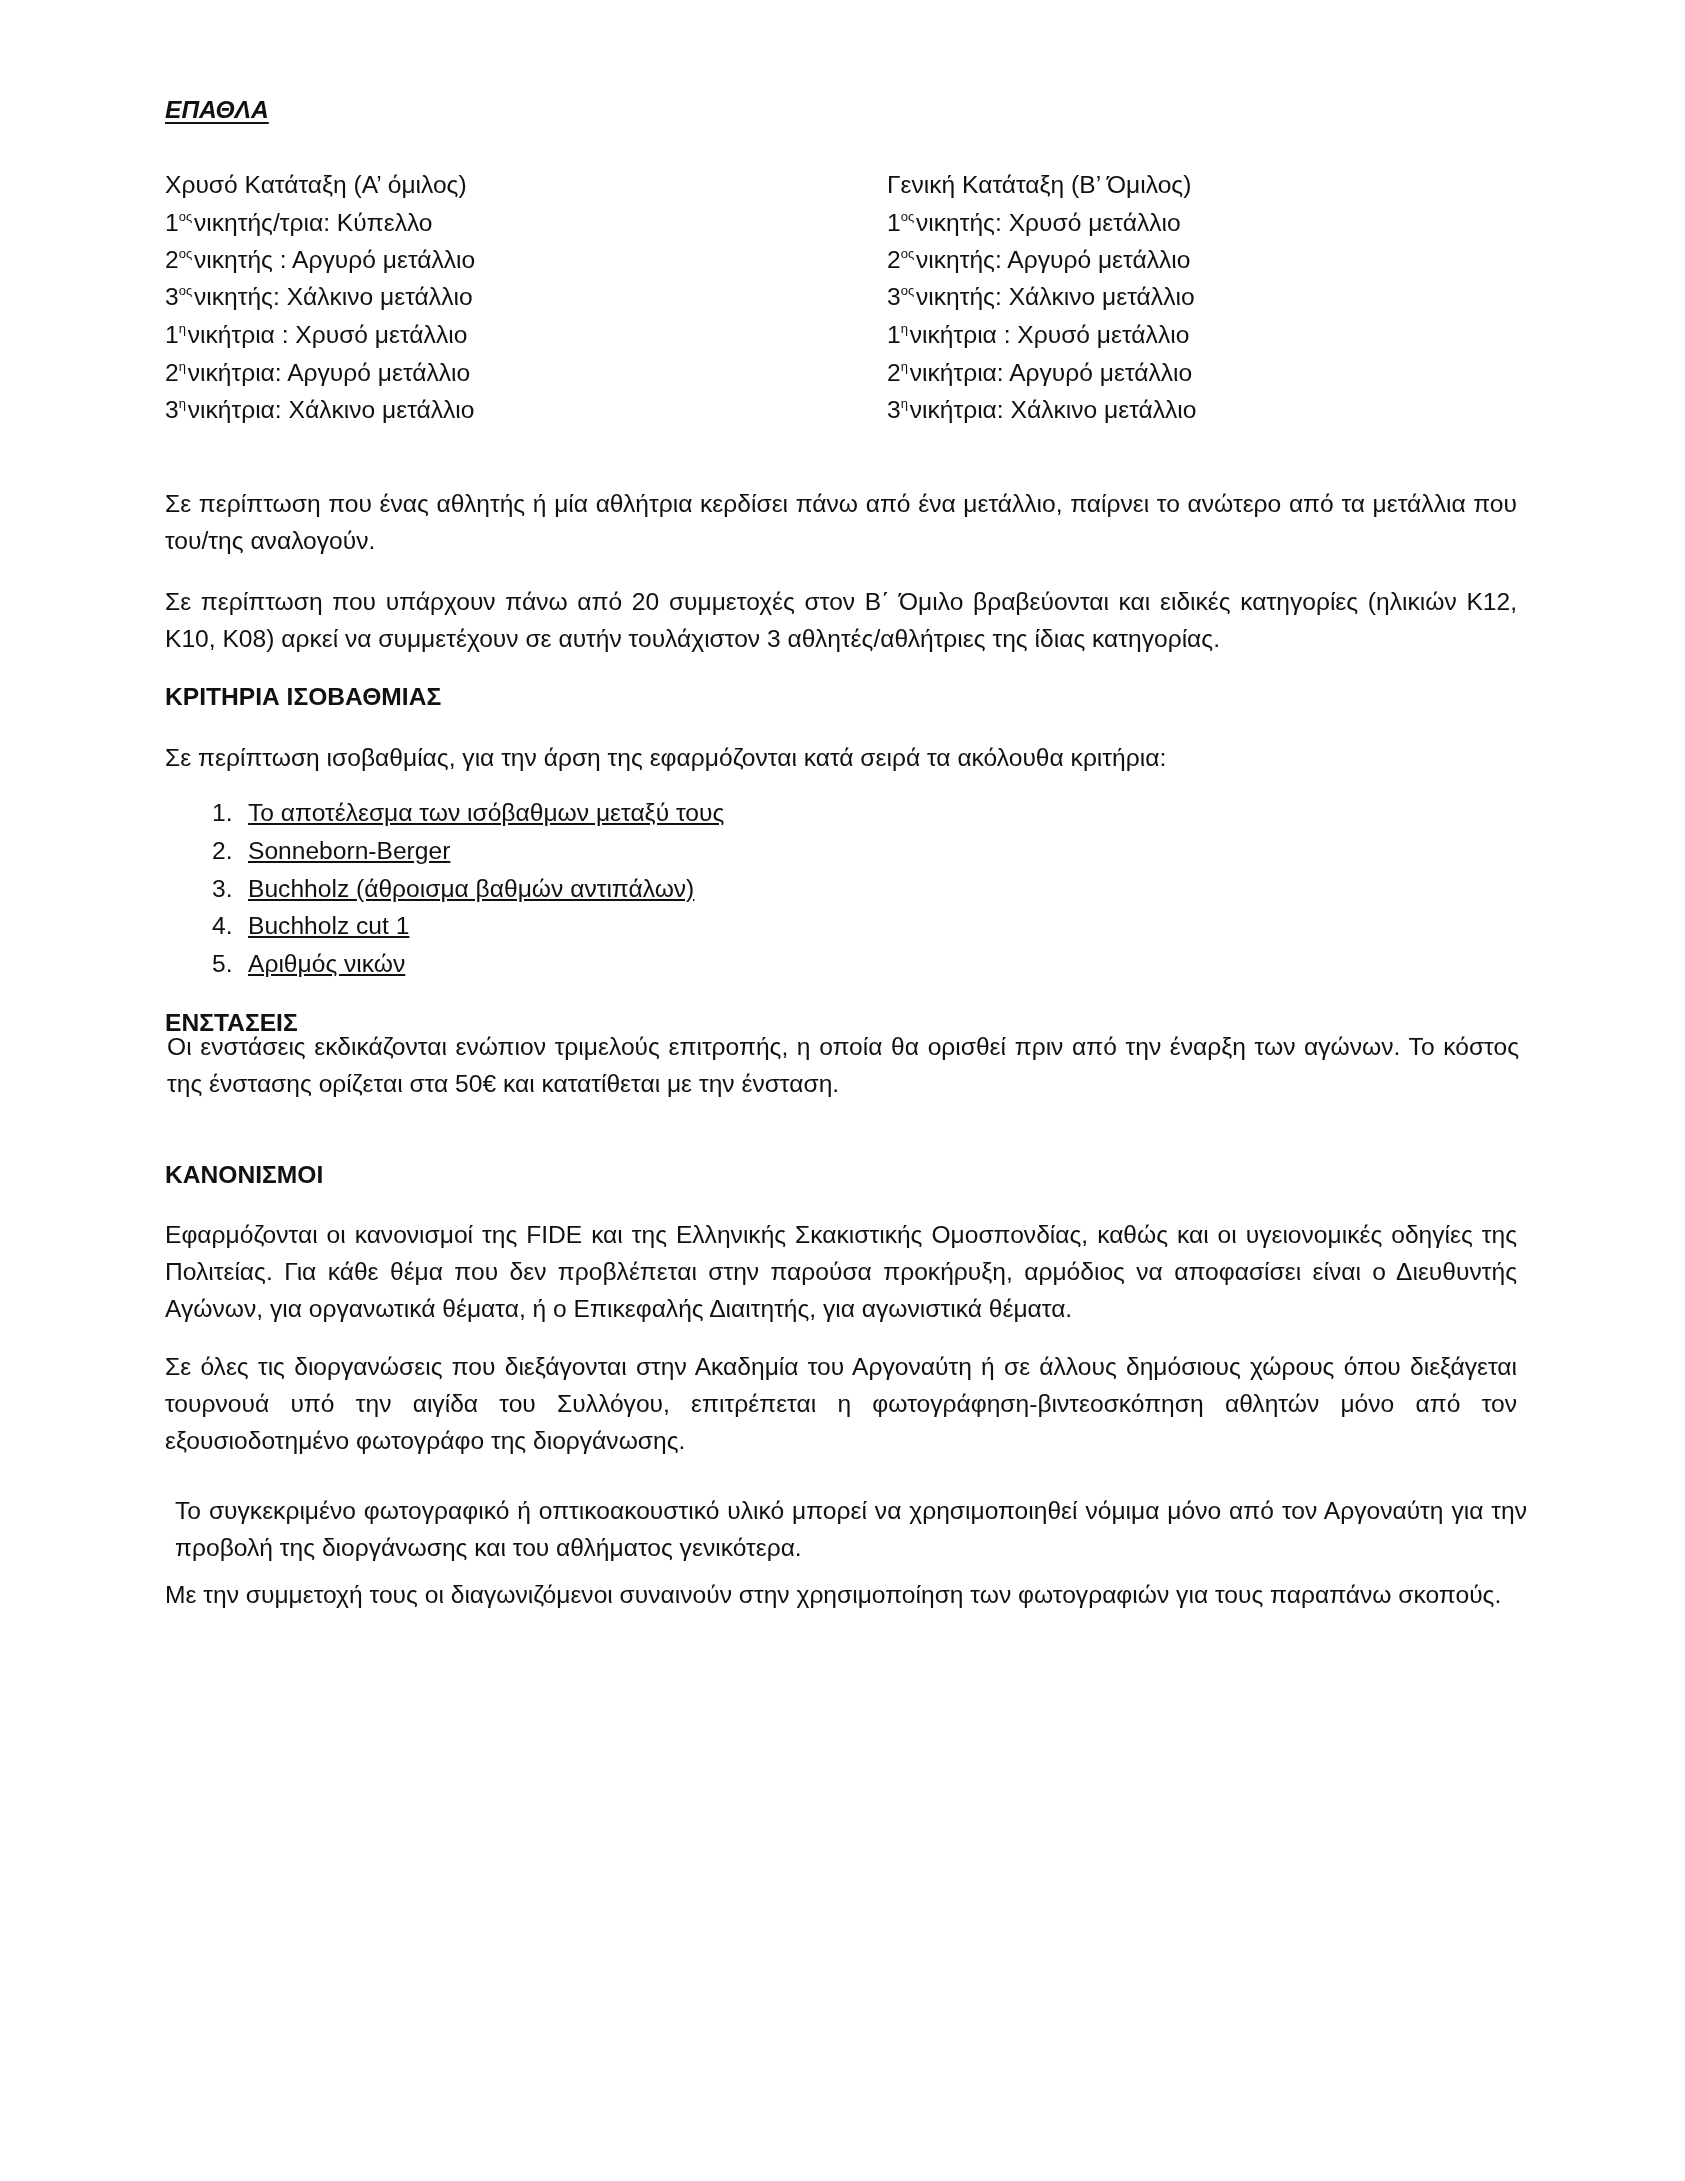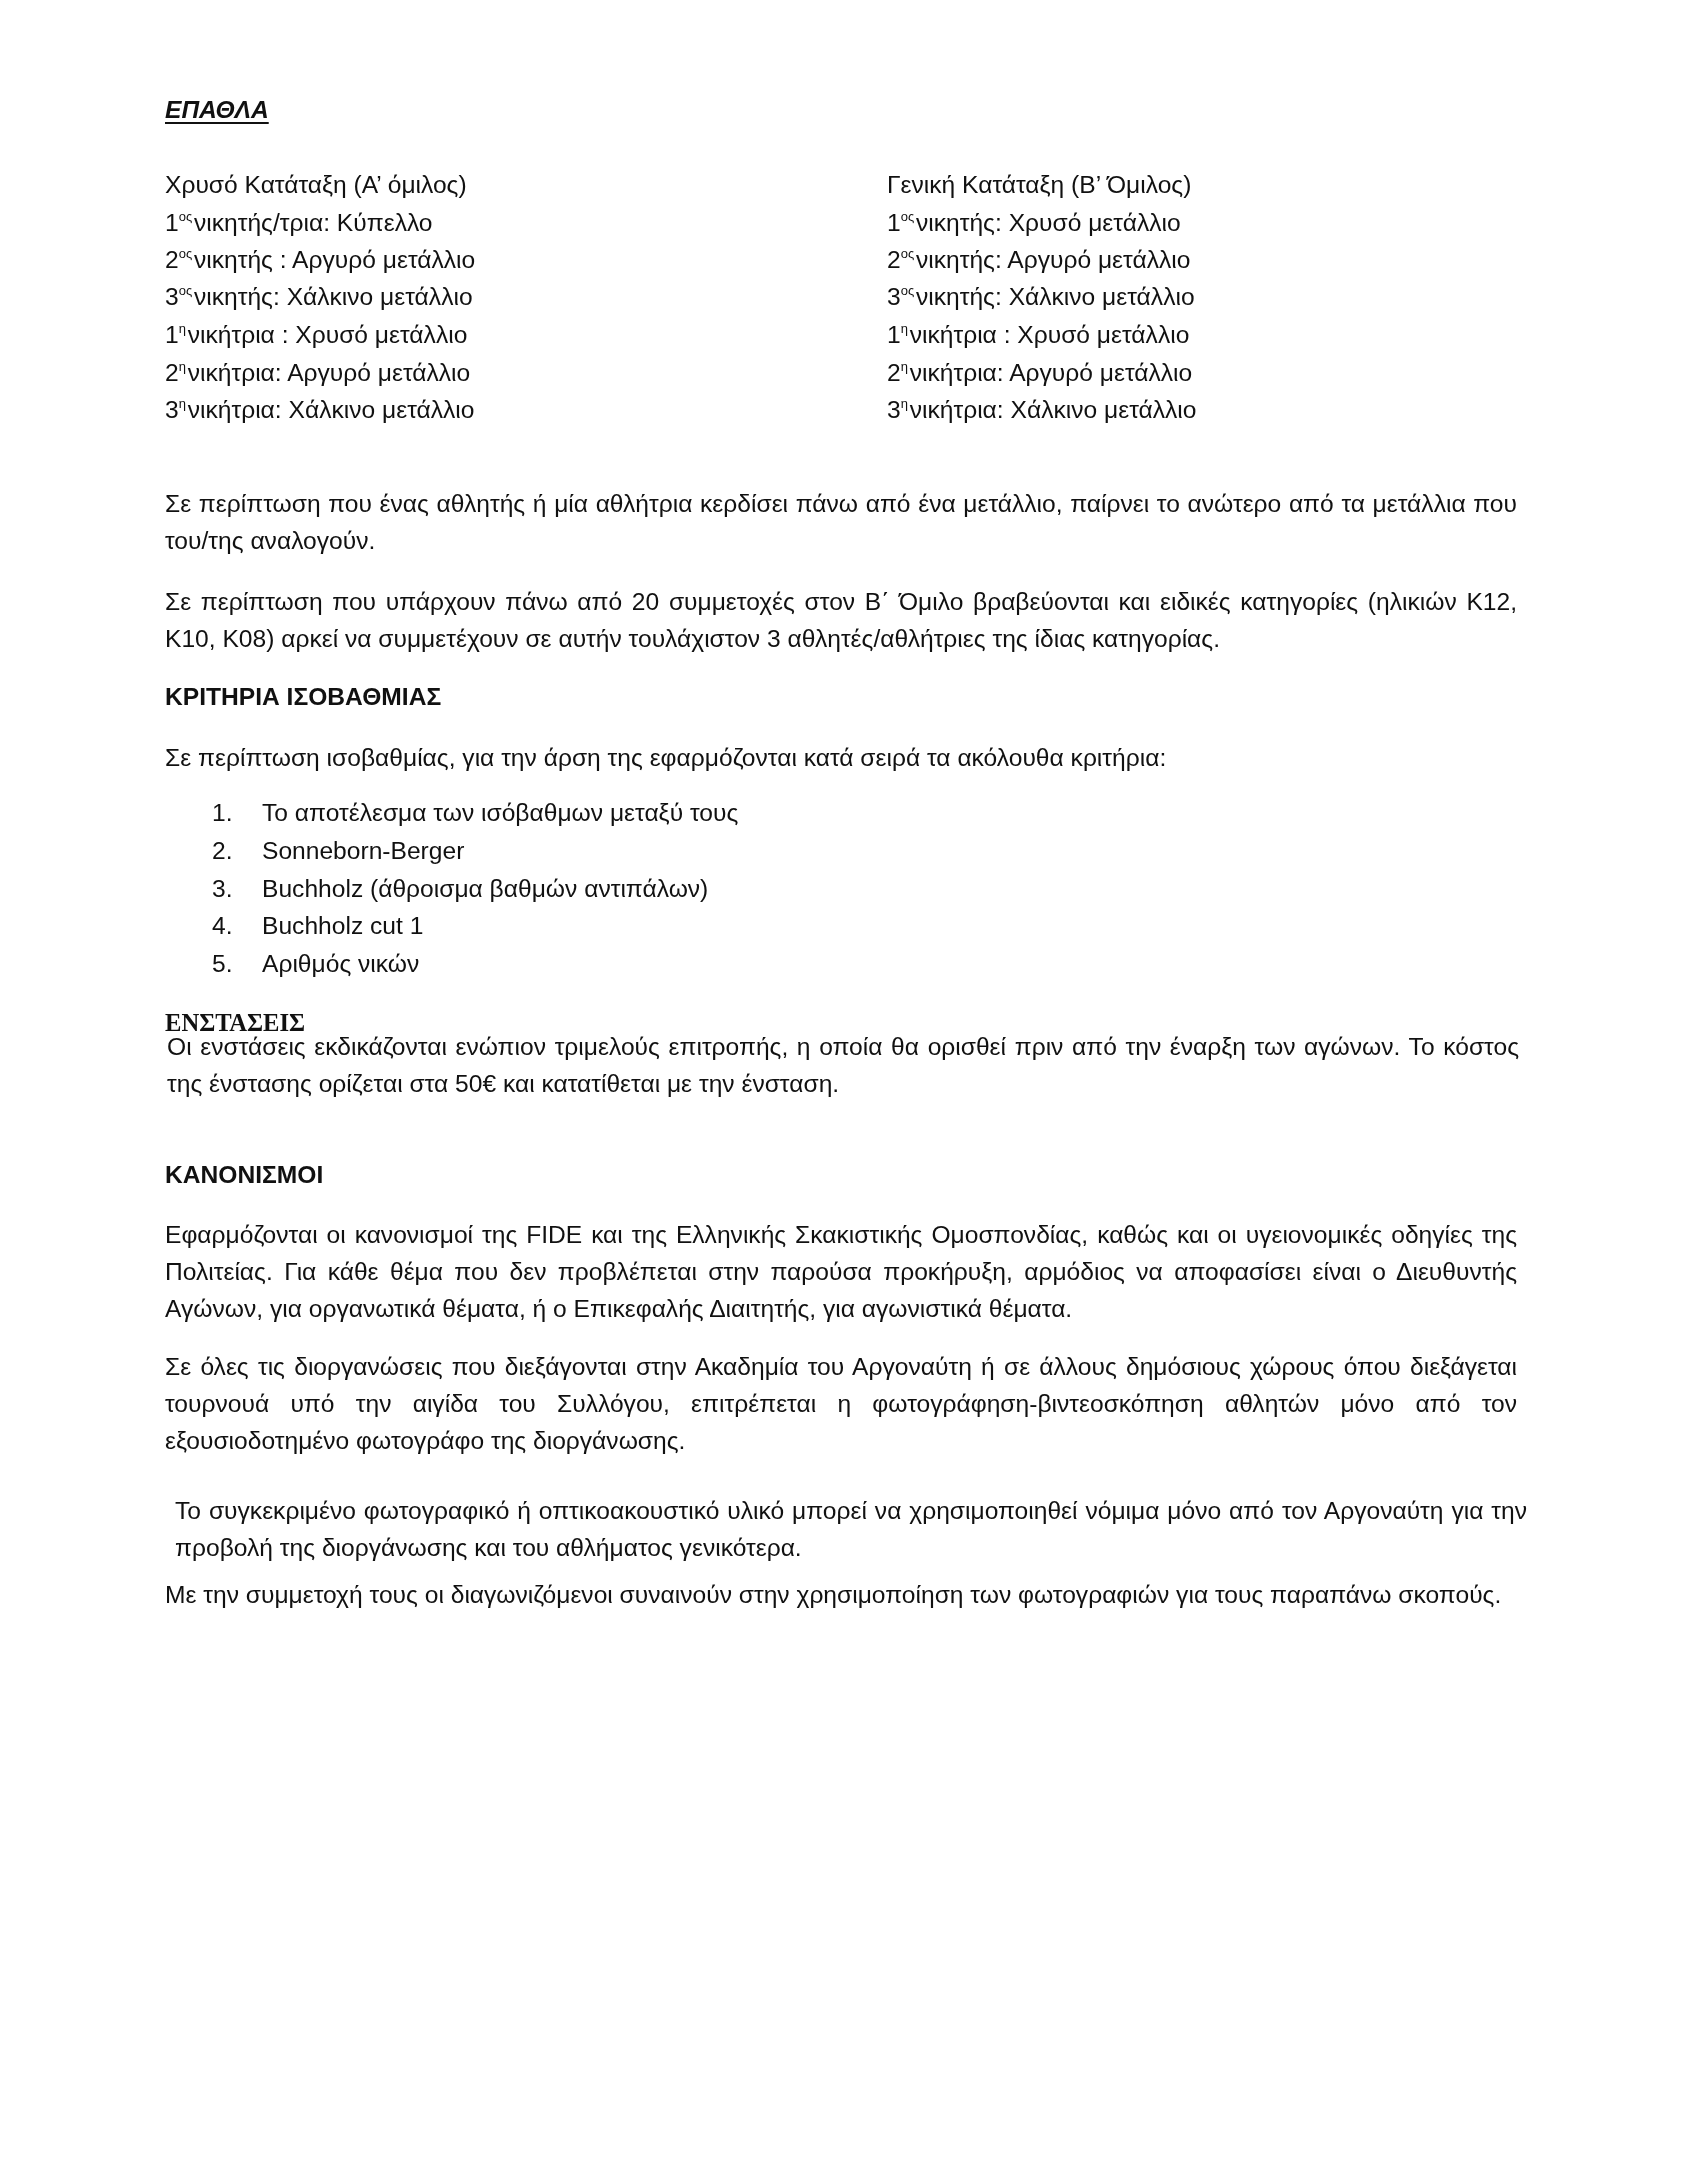--- a/index.html
+++ b/index.html
@@ -52,23 +52,24 @@
   .col-a { left: 165px; }
   .col-b { left: 887px; }
   .list-num {
     position: absolute;
     left: 212px;
     white-space: nowrap;
     line-height: 38px;
   }
   .list-text {
     position: absolute;
-    left: 262px;
+    left: 248px;
     white-space: nowrap;
     line-height: 38px;
+    text-decoration: underline;
   }
 </style>
 </head>
 <body>
 
 <div class="heading title" style="top:91px;text-decoration:underline;">ΕΠΑΘΛΑ</div>
 
 <div>
   <div class="line col-a" style="top:166px;">Χρυσό Κατάταξη (Α’ όμιλος)</div>
   <div class="line col-a" style="top:204px;"><span>1</span><sup>ος</sup><span>νικητής/τρια: Κύπελλο</span></div>
@@ -111,21 +112,21 @@
   <div>
     <span class="list-num" style="top:907px;">4.</span>
     <span class="list-text" style="top:907px;">Buchholz cut 1</span>
   </div>
   <div>
     <span class="list-num" style="top:945px;">5.</span>
     <span class="list-text" style="top:945px;">Αριθμός νικών</span>
   </div>
 </div>
 
-<div class="heading" style="top:1004px;font-family:Liberation Serif, serif;">ΕΝΣΤΑΣΕΙΣ</div>
+<div class="heading" style="top:1004px;">ΕΝΣΤΑΣΕΙΣ</div>
 <p class="block" style="top:1026px; margin:2px;">Οι ενστάσεις εκδικάζονται ενώπιον τριμελούς επιτροπής, η οποία θα ορισθεί πριν από την έναρξη των αγώνων.  Το κόστος της ένστασης ορίζεται στα 50€ και κατατίθεται με την ένσταση.</p>
 
 <div class="heading" style="top:1156px;">ΚΑΝΟΝΙΣΜΟΙ</div>
 <p class="block" style="top:1216px; margin:0;">Εφαρμόζονται οι κανονισμοί της FIDE και της Ελληνικής Σκακιστικής Ομοσπονδίας, καθώς και οι υγειονομικές οδηγίες της Πολιτείας. Για κάθε θέμα που δεν προβλέπεται στην παρούσα προκήρυξη, αρμόδιος να αποφασίσει είναι ο Διευθυντής Αγώνων, για οργανωτικά θέματα, ή ο Επικεφαλής Διαιτητής, για αγωνιστικά θέματα.</p>
 <p class="block" style="top:1348px; margin:0;">Σε όλες τις διοργανώσεις που διεξάγονται στην Ακαδημία του Αργοναύτη ή σε άλλους δημόσιους χώρους όπου διεξάγεται τουρνουά υπό την αιγίδα του Συλλόγου, επιτρέπεται η φωτογράφηση-βιντεοσκόπηση αθλητών μόνο από τον εξουσιοδοτημένο φωτογράφο της διοργάνωσης.</p>
 <p class="block" style="top:1482px; margin:10px;">Το συγκεκριμένο φωτογραφικό ή οπτικοακουστικό υλικό μπορεί να χρησιμοποιηθεί νόμιμα μόνο από τον Αργοναύτη για την προβολή της διοργάνωσης και του αθλήματος γενικότερα.</p>
 <p class="block" style="top:1576px; margin:0;">Με την συμμετοχή τους οι διαγωνιζόμενοι συναινούν στην χρησιμοποίηση των φωτογραφιών για τους παραπάνω σκοπούς.</p>
 
 
 </body></html>

